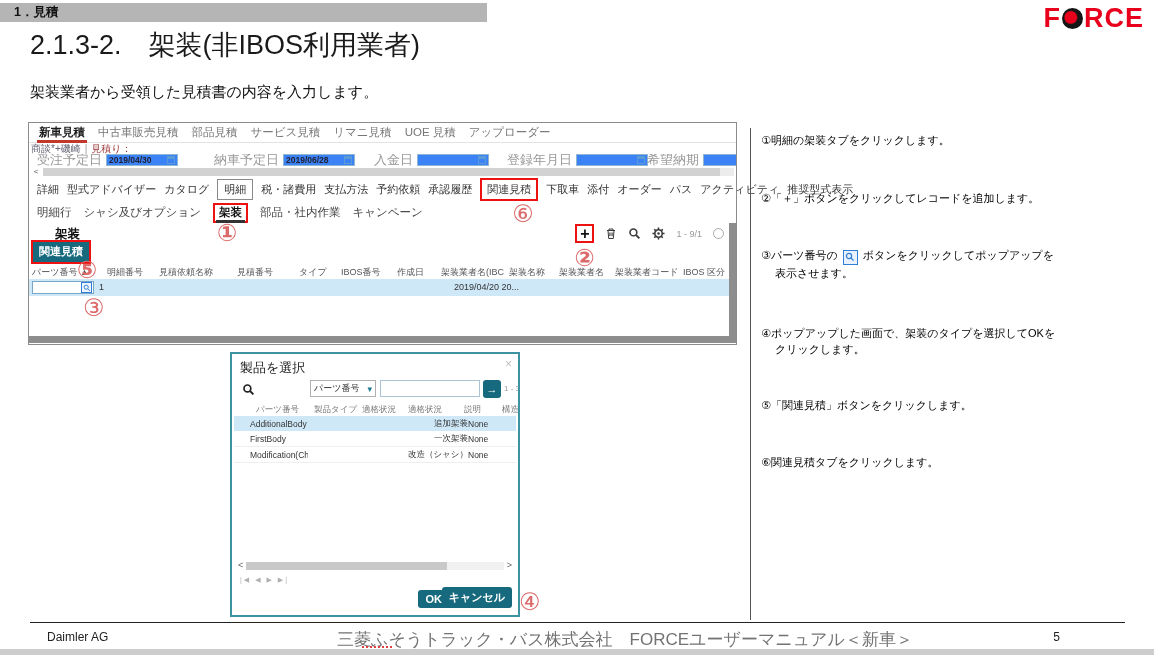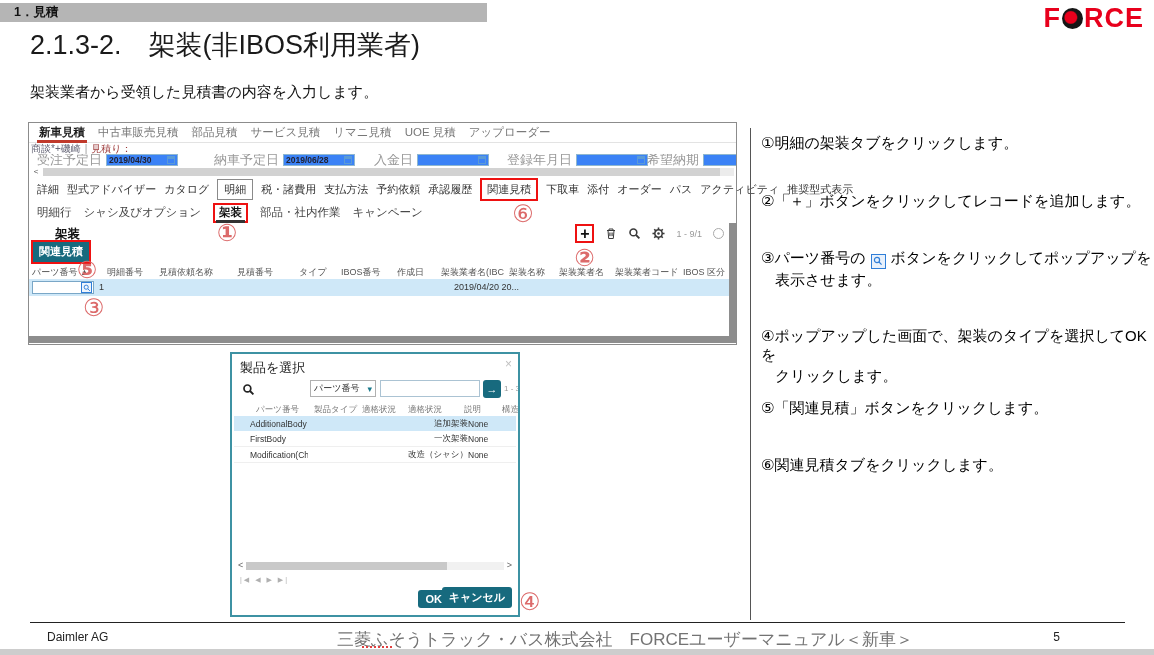--- a/index.html
+++ b/index.html
@@ -110,21 +110,21 @@
   .p-hscroll{position:absolute;left:6px;right:6px;top:207px;height:9px;display:flex;align-items:center;gap:3px;}
   .p-harrow{font-size:9px;color:#666;line-height:1;}
   .p-htrack{flex:1;height:8px;background:#f1f1f1;position:relative;}
   .p-hthumb{position:absolute;left:0;top:0;height:8px;width:78%;background:#c9c9c9;}
   .p-pager{position:absolute;left:8px;top:222px;font-size:7px;color:#b0b0b0;letter-spacing:2px;}
   .p-ok{position:absolute;right:68px;bottom:7px;background:#176a7e;color:#fff;font-size:11px;
         font-weight:bold;padding:3px 8px;border-radius:3px;}
   .p-cancel{position:absolute;right:6px;bottom:7px;background:#176a7e;color:#fff;font-size:11px;
         font-weight:bold;padding:3px 7px;border-radius:3px;}
   
-  .inst{position:absolute;left:761px;width:392px;font-size:15px;color:#000;line-height:1.25;}
+  .inst{position:absolute;left:761px;width:392px;font-size:11px;color:#000;line-height:1.25;}
   .inst .line2{margin-left:14px;margin-top:2px;}
   .inline-lookup{display:inline-flex;width:15px;height:15px;border:1px solid #2f7ed8;background:#e8f1fc;
                  vertical-align:-3px;margin:0 5px;align-items:center;justify-content:center;box-sizing:border-box;}
   
   .circ{position:absolute;font-size:24px;line-height:1;color:#dc6a6a;z-index:50;
         font-family:"DejaVu Sans",sans-serif;}
 </style>
 </head>
 <body>
 

